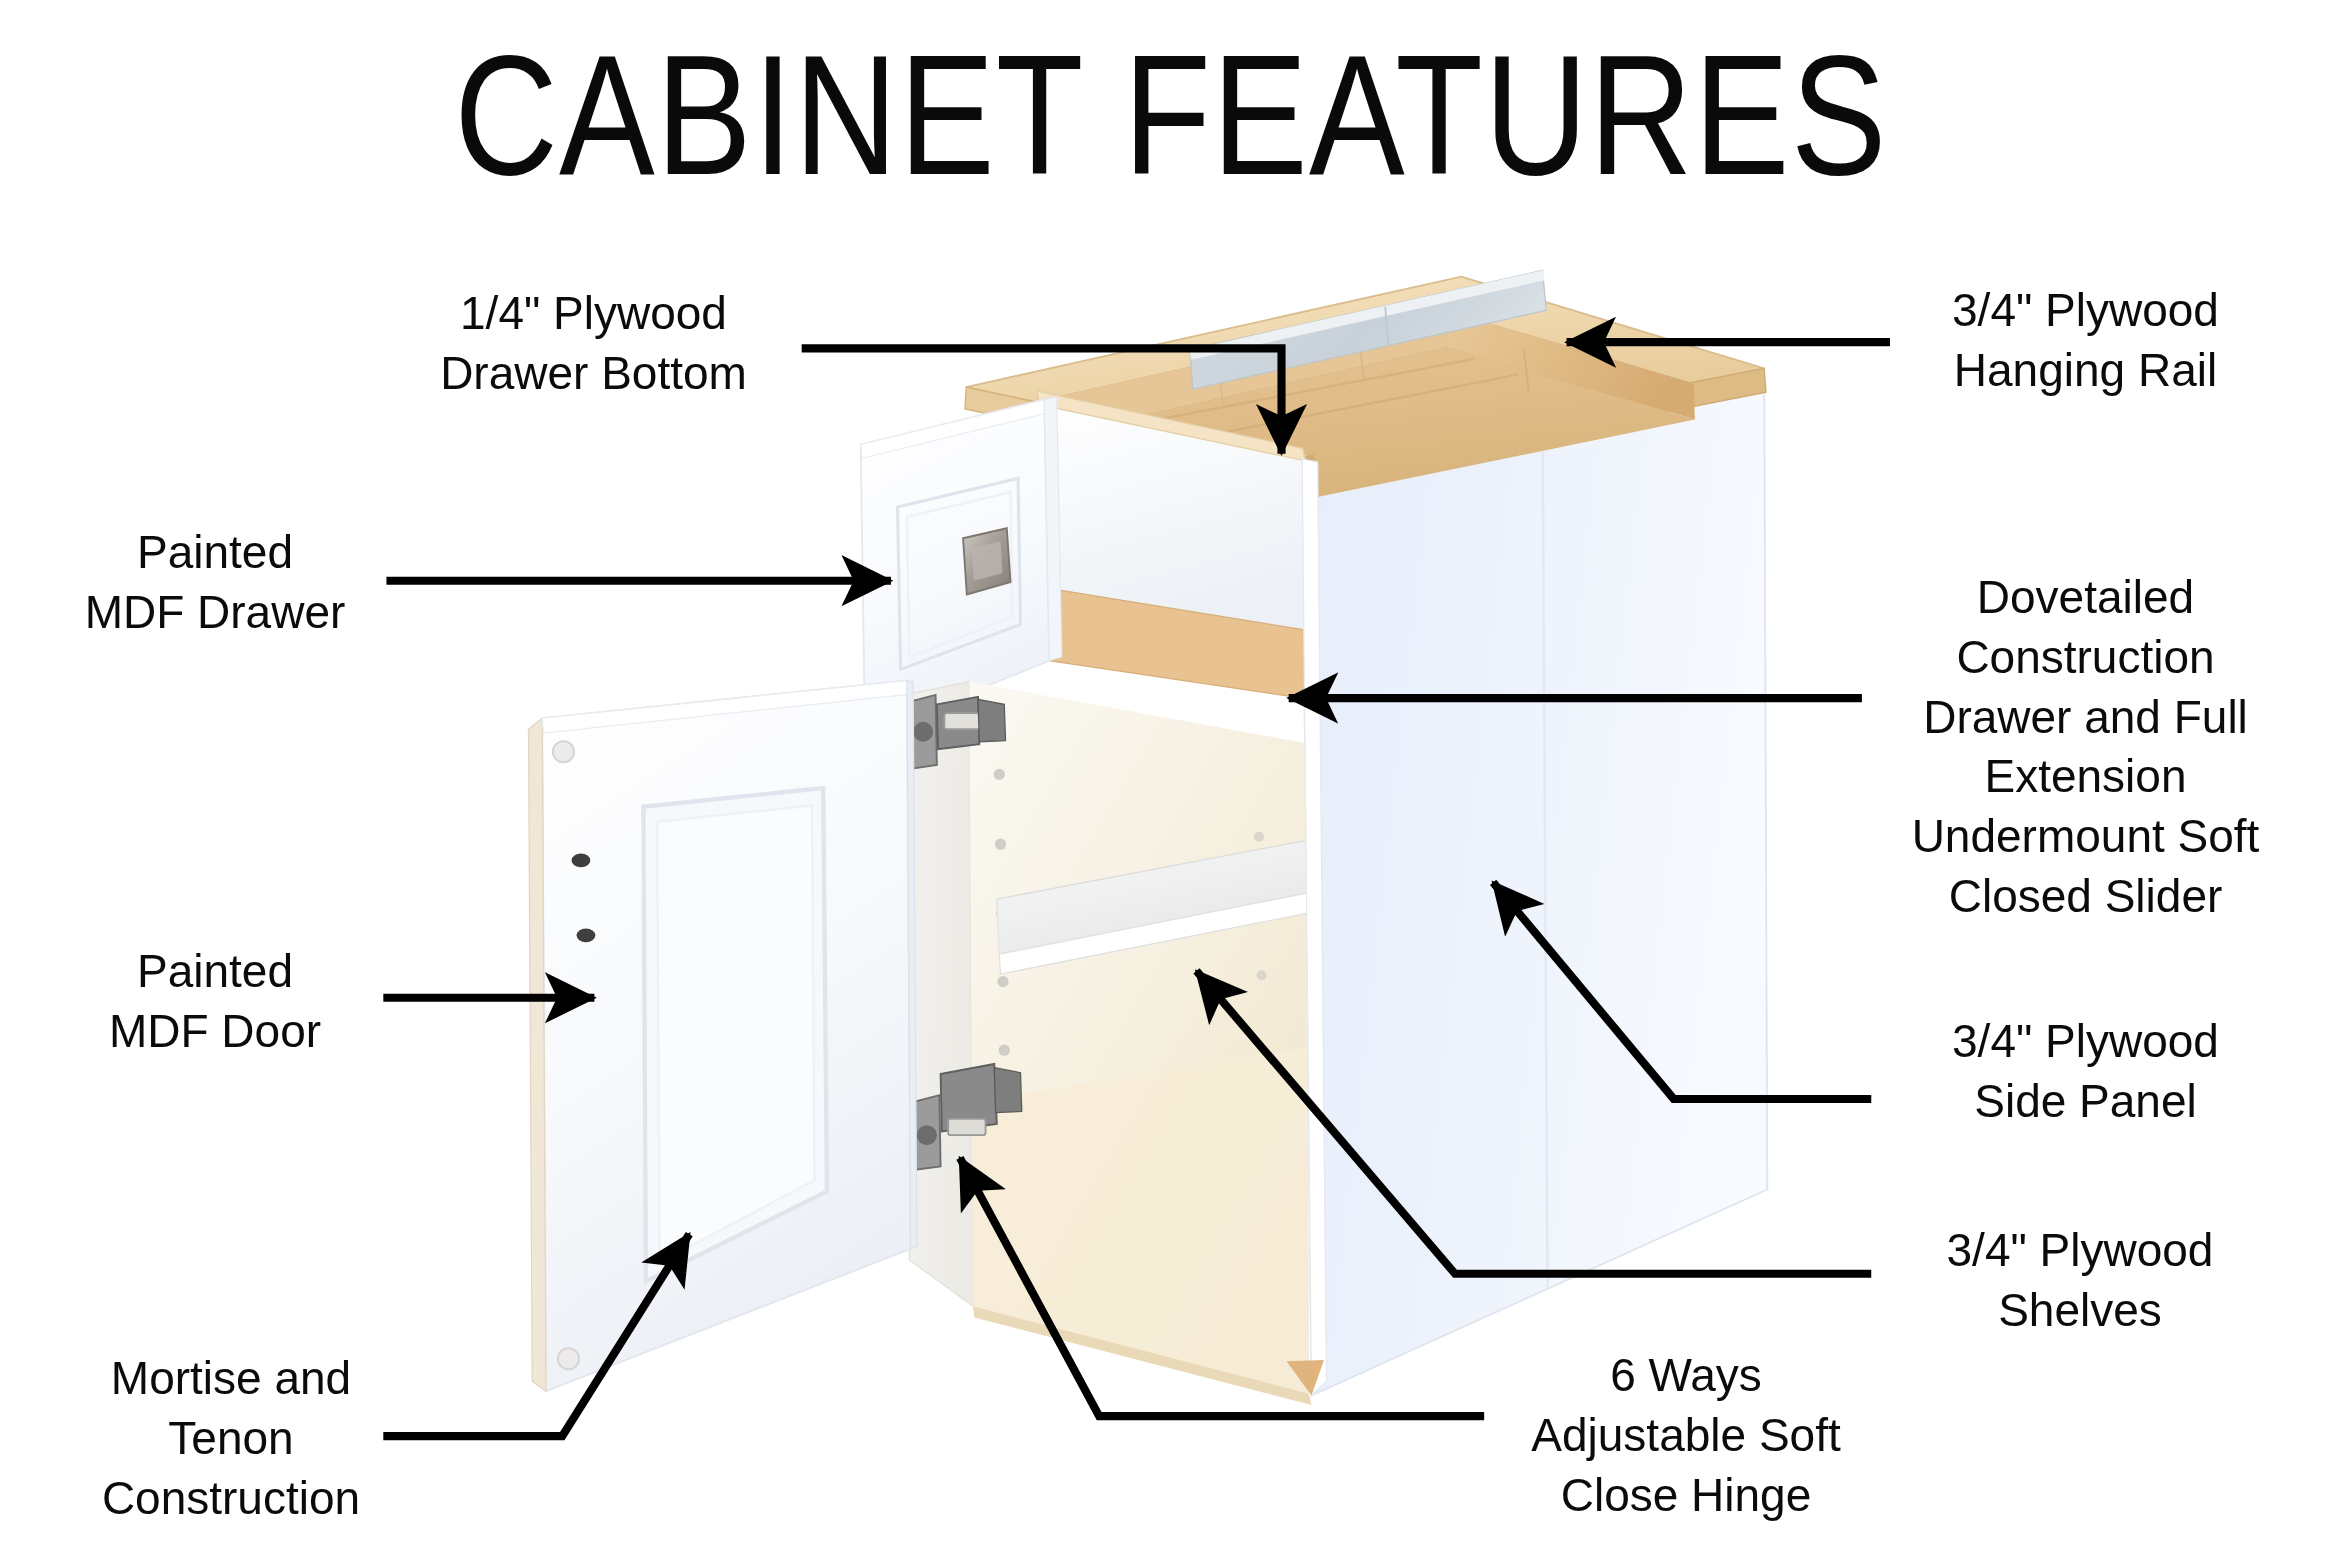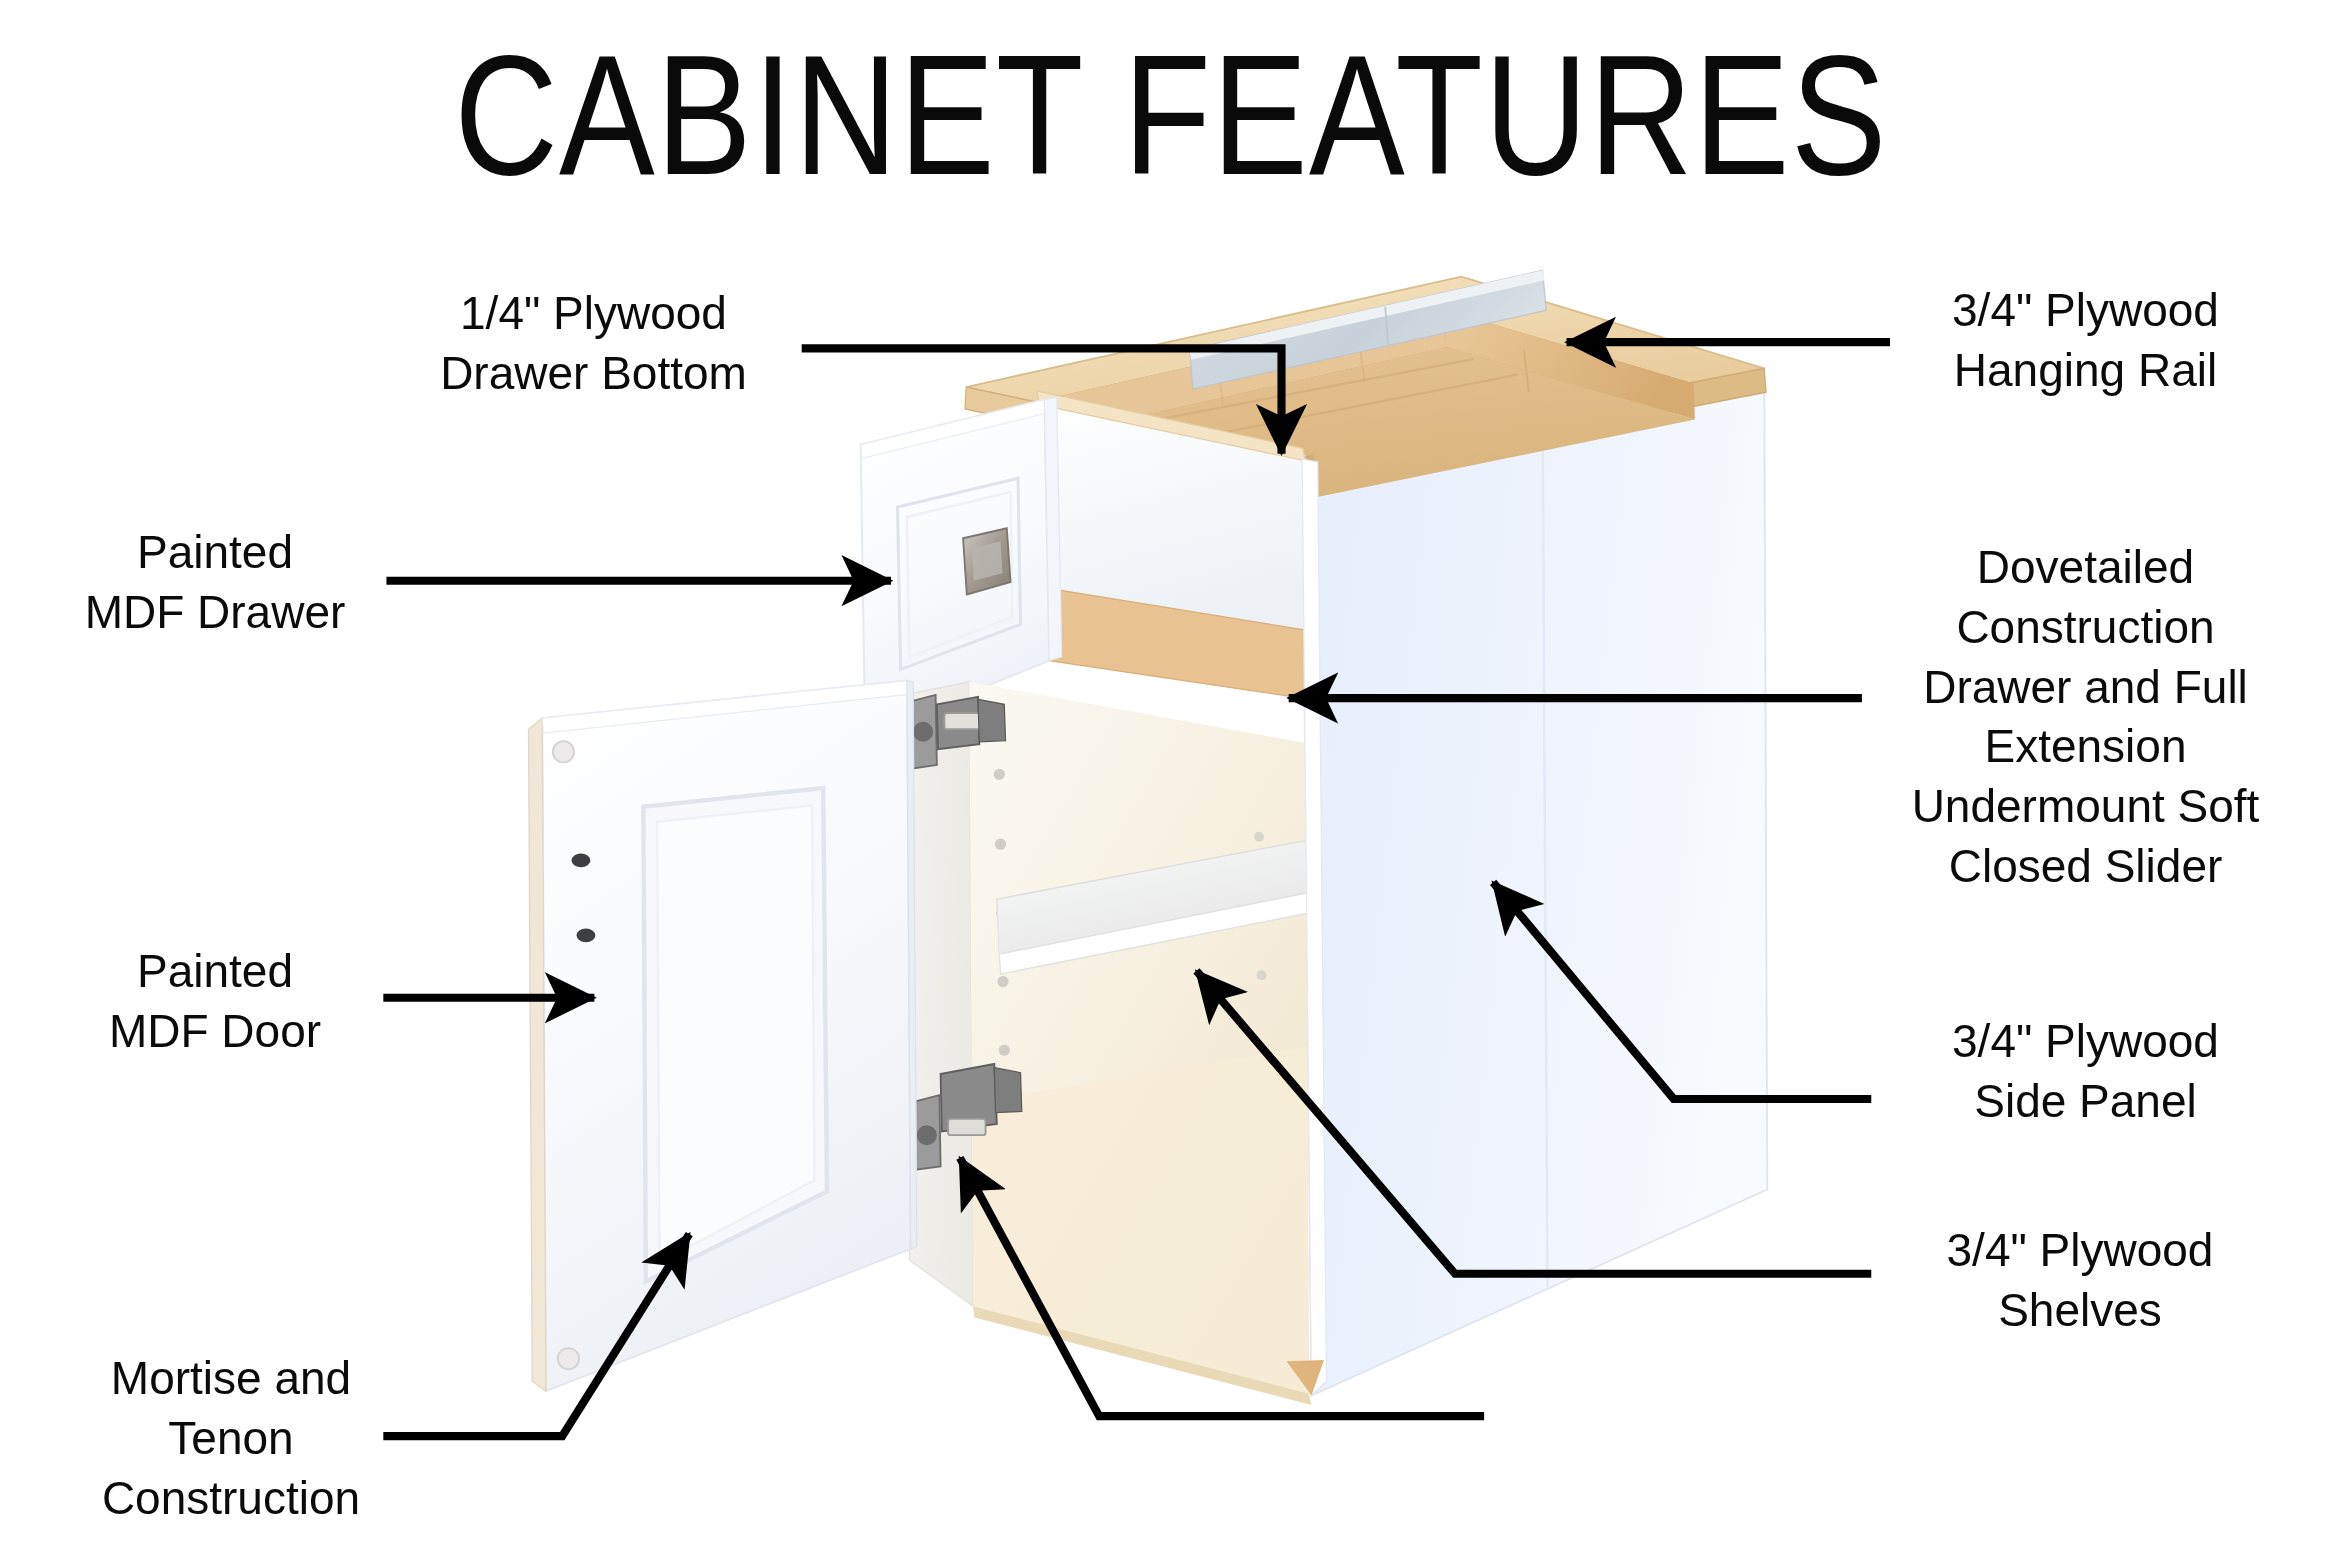--- a/index.html
+++ b/index.html
@@ -274,35 +274,38 @@
 
   <div class="callout c-left" style="left:400px; top:284px; width:387px;">1/4" Plywood
 Drawer Bottom</div>
 
   <div class="callout c-right" style="left:1892px; top:281px; width:387px;">3/4" Plywood
 Hanging Rail</div>
 
   <div class="callout c-left" style="left:37px; top:523px; width:356px;">Painted
 MDF Drawer</div>
 
-  <div class="callout c-right" style="left:1867px; top:538px; width:437px;">Dovetailed
+  <div class="callout c-right" style="left:1867px; top:568px; width:437px;">Dovetailed
 Construction
 Drawer and Full
 Extension
 Undermount Soft
 Closed Slider</div>
 
   <div class="callout c-left" style="left:37px; top:942px; width:356px;">Painted
 MDF Door</div>
 
   <div class="callout c-right" style="left:1892px; top:1012px; width:387px;">3/4" Plywood
 Side Panel</div>
 
   <div class="callout c-right" style="left:1880px; top:1221px; width:400px;">3/4" Plywood
 Shelves</div>
 
   <div class="callout c-left" style="left:50px; top:1349px; width:362px;">Mortise and
 Tenon
 Construction</div>
 
+  <div class="callout c-right" style="left:1480px; top:1346px; width:412px;">6 Ways
+Adjustable Soft
+Close Hinge</div>
 
 </div>
 
 
 </body></html>

